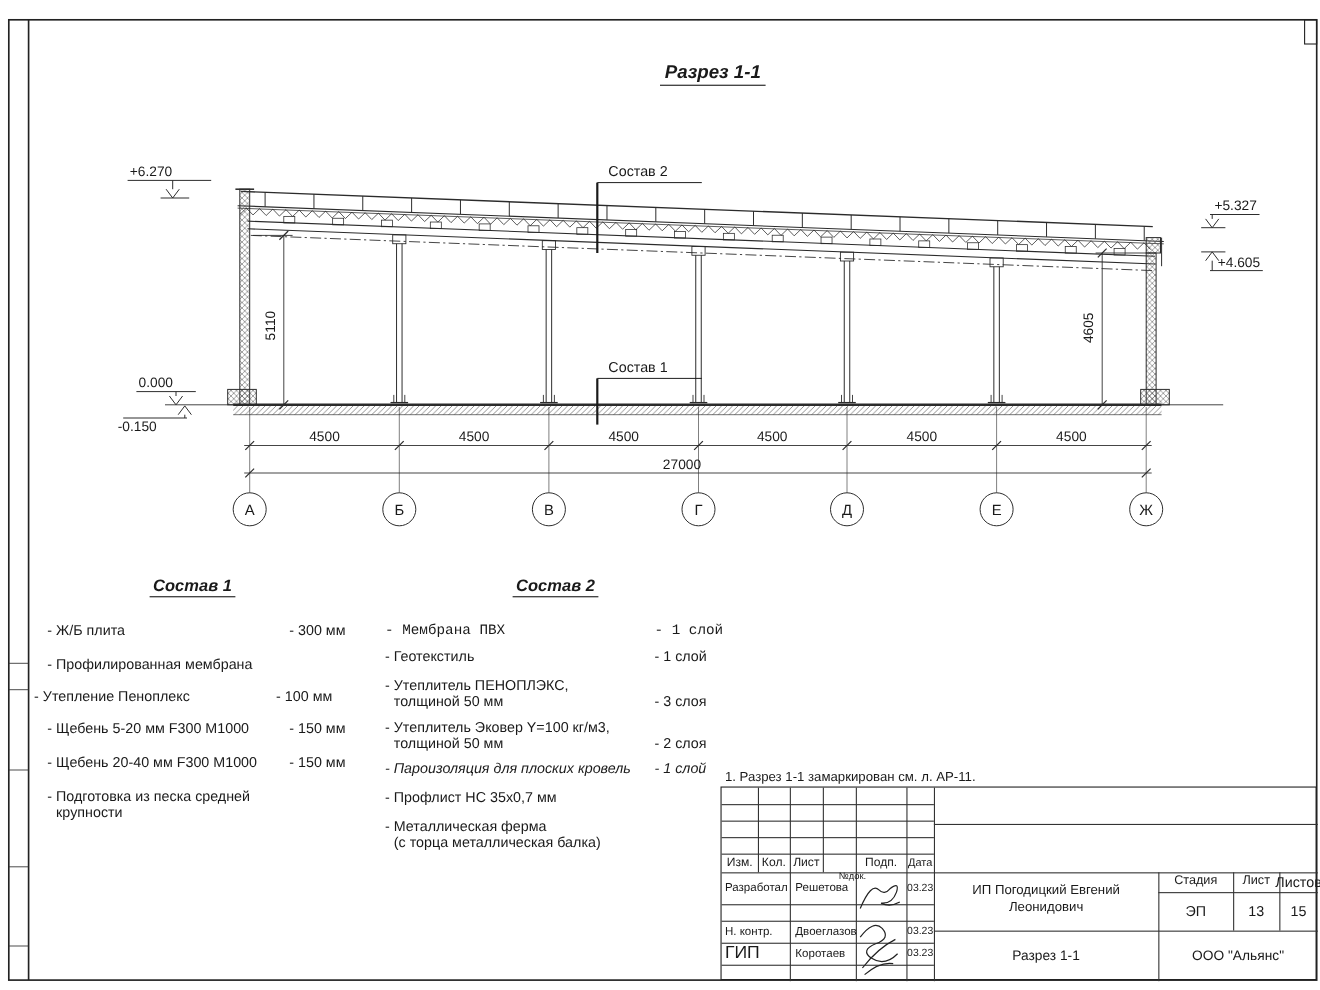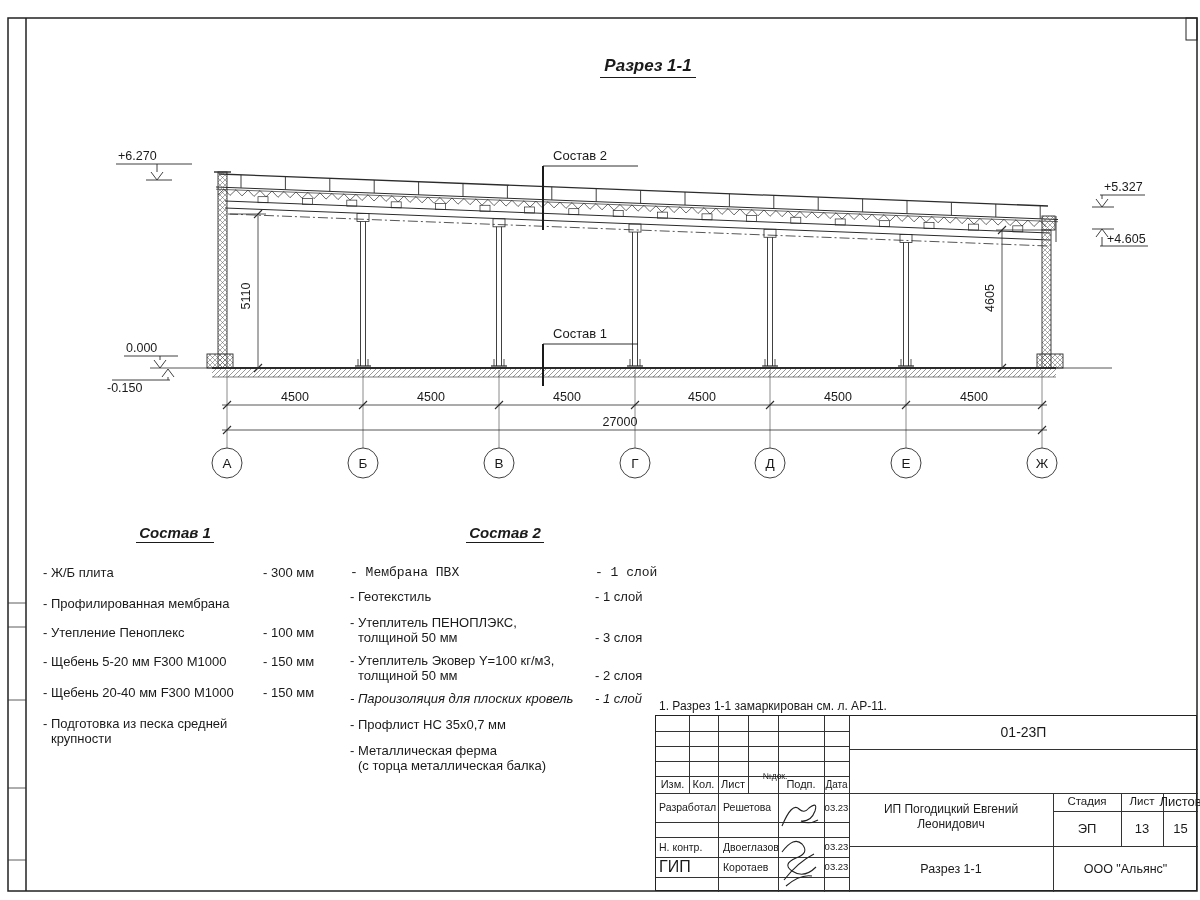--- a/index.html
+++ b/index.html
@@ -269,21 +269,21 @@
       <div>- Ж/Б плита</div>
     </div>
     <div class="val">- 300 мм</div>
   </div>
 <div class="lrow c1" style="left:43px;top:596px;">
     <div class="nm">
       <div>- Профилированная мембрана</div>
     </div>
     <div class="val"></div>
   </div>
-<div class="lrow c1" style="left:43px;top:625px;">
+<div class="lrow c1" style="left:31px;top:625px;">
     <div class="nm">
       <div>- Утепление Пеноплекс</div>
     </div>
     <div class="val">- 100 мм</div>
   </div>
 <div class="lrow c1" style="left:43px;top:654px;">
     <div class="nm">
       <div>-  Щебень 5-20 мм F300 М1000</div>
     </div>
     <div class="val">- 150 мм</div>
@@ -372,21 +372,21 @@
   <div class="h" style="left:0;top:106px;width:193px;"></div>
   <div class="h" style="left:0;top:121px;width:193px;"></div>
   <div class="h" style="left:0;top:141px;width:193px;"></div>
   <div class="h" style="left:0;top:161px;width:193px;"></div>
   <div class="h" style="left:397px;top:95px;width:145px;"></div>
   <div class="h" style="left:193px;top:130px;width:349px;height:1.4px;"></div>
 
   <div class="cell" style="left:0;top:60px;width:33px;height:17px;font-size:11px;">Изм.</div>
   <div class="cell" style="left:33px;top:60px;width:29px;height:17px;font-size:11px;">Кол.</div>
   <div class="cell" style="left:62px;top:60px;width:30px;height:17px;font-size:11px;">Лист</div>
-  <div class="cell" style="left:92px;top:52px;width:30px;height:17px;font-size:8.5px;padding-left:12px;">№док.</div>
+  <div class="cell" style="left:92px;top:72px;width:30px;height:17px;font-size:8.5px;padding-left:12px;">№док.</div>
   <div class="cell" style="left:122px;top:60px;width:46px;height:17px;font-size:11px;">Подп.</div>
   <div class="cell" style="left:168px;top:60px;width:25px;height:17px;font-size:10px;">Дата</div>
 
   <div class="cell left" style="left:0;top:77px;width:62px;height:29px;font-size:10.5px;">Разработал</div>
   <div class="cell left" style="left:64px;top:77px;width:58px;height:29px;font-size:10.5px;">Решетова</div>
   <div class="cell" style="left:168px;top:77px;width:25px;height:29px;font-size:9.5px;">03.23</div>
   <div class="cell left" style="left:0;top:121px;width:62px;height:20px;font-size:10.5px;">Н. контр.</div>
   <div class="cell left" style="left:64px;top:121px;width:58px;height:20px;font-size:10.5px;">Двоеглазов</div>
   <div class="cell" style="left:168px;top:121px;width:25px;height:20px;font-size:9.5px;">03.23</div>
   <div class="cell left" style="left:0;top:141px;width:62px;height:20px;font-size:16px;">ГИП</div>
@@ -397,21 +397,20 @@
     <svg width="46" height="40" viewBox="0 0 46 40">
         <path d="M4 30 Q14 6 21 13 Q26 18 31 12 Q40 5 37 15 Q33 26 23 25 Q31 29 40 24" fill="none" stroke="#222" stroke-width="1.1"></path>
       </svg>
   </div>
   <div class="sig" style="left:120px;top:118px;">
     <svg width="50" height="56" viewBox="0 0 50 56">
         <path d="M6 18 Q18 2 26 10 Q34 19 20 24 Q6 30 16 37 Q28 45 40 33 M8 46 Q22 28 38 20 M10 52 Q24 40 36 42" fill="none" stroke="#222" stroke-width="1.1"></path>
       </svg>
   </div>
 
-  <div class="cell" style="left:193px;top:0;width:349px;height:33px;font-size:14px;">01-23П</div>
   <div class="cell" style="left:193px;top:74px;width:204px;height:53px;font-size:12px;">ИП Погодицкий Евгений Леонидович</div>
   <div class="cell" style="left:397px;top:77px;width:68px;height:18px;font-size:11.5px;">Стадия</div>
   <div class="cell" style="left:465px;top:77px;width:42px;height:18px;font-size:11.5px;">Лист</div>
   <div class="cell" style="left:507px;top:77px;width:35px;height:18px;font-size:13px;">Листов</div>
   <div class="cell" style="left:397px;top:95px;width:68px;height:35px;font-size:13px;">ЭП</div>
   <div class="cell" style="left:465px;top:95px;width:42px;height:35px;font-size:13px;">13</div>
   <div class="cell" style="left:507px;top:95px;width:35px;height:35px;font-size:13px;">15</div>
   <div class="cell" style="left:193px;top:130px;width:204px;height:46px;font-size:12.5px;">Разрез 1-1</div>
   <div class="cell" style="left:397px;top:130px;width:145px;height:46px;font-size:12.5px;">ООО "Альянс"</div>
 </div>

